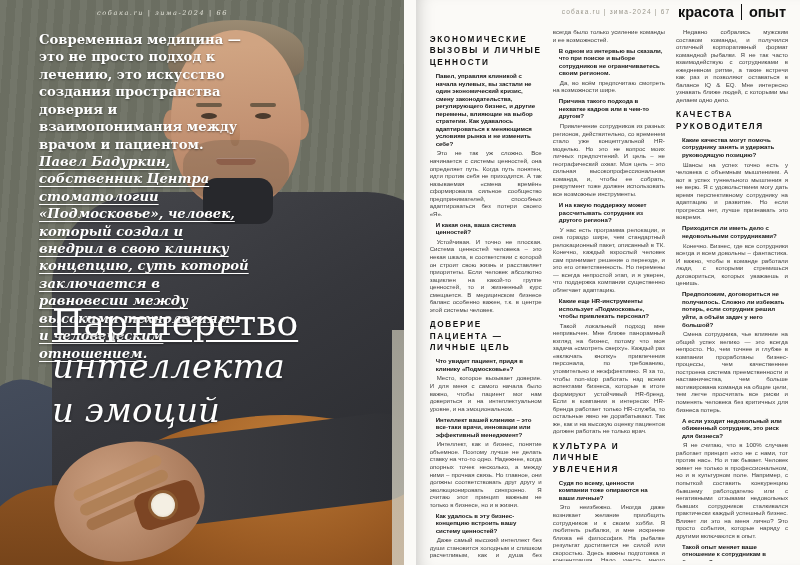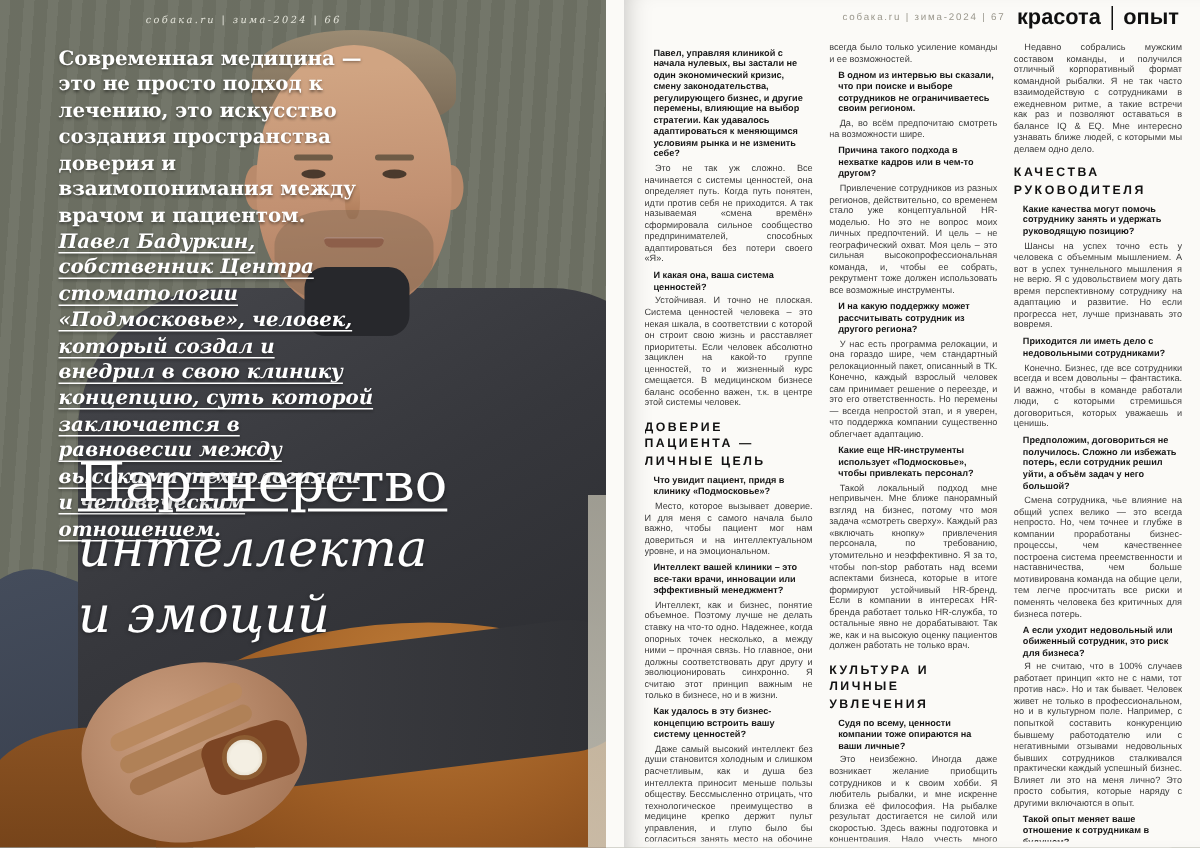--- a/index.html
+++ b/index.html
@@ -1,18 +1,18 @@
 <!DOCTYPE html>
 <html style="--accent-red: #b5413c;"><head>
 <meta charset="utf-8">
 <style>
   * { margin:0; padding:0; box-sizing:border-box; }
   html,body { width:800px; height:565px; overflow:hidden; background:#e8e6e0; }
   body { font-family:"Liberation Sans", sans-serif; }
-  .spread { width:800px; height:565px; display:flex; background:#fbfaf7;border-radius:21px; }
+  .spread { width:800px; height:565px; display:flex; background:#fbfaf7; }
 
   
   .page-left { position:relative; width:410px; height:565px; overflow:hidden;
     background:
       radial-gradient(circle at 78% 15%, rgba(200,205,188,0.50), transparent 42%),
       radial-gradient(circle at 8% 60%, rgba(30,34,28,0.55), transparent 60%),
       radial-gradient(circle at 95% 55%, rgba(35,38,32,0.45), transparent 50%),
       linear-gradient(160deg, #7d8071 0%, #71746六 45%, #5e6156 100%);
     background-color:#6f7265; }
   .photo-texture { position:absolute; inset:0;
@@ -133,20 +133,21 @@
   <div class="page-right">
     <div class="rp-meta">собака.ru | зима-2024 | 67</div>
     <div class="rp-section">
       <span>красота</span>
       <span class="bar"></span>
       <span>опыт</span>
     </div>
 
     <div class="columns">
       <div class="col">
+          <h3 class="heading">ЭКОНОМИЧЕСКИЕ ВЫЗОВЫ И ЛИЧНЫЕ ЦЕННОСТИ</h3>
           <p class="question">Павел, управляя клиникой с начала нулевых, вы застали не один экономический кризис, смену законодательства, регулирующего бизнес, и другие перемены, влияющие на выбор стратегии. Как удавалось адаптироваться к меняющимся условиям рынка и не изменить себе?</p>
           <p class="answer">Это не так уж сложно. Все начинается с системы ценностей, она определяет путь. Когда путь понятен, идти против себя не приходится. А так называемая «смена времён» сформировала сильное сообщество предпринимателей, способных адаптироваться без потери своего «Я».</p>
           <p class="question">И какая она, ваша система ценностей?</p>
           <p class="answer">Устойчивая. И точно не плоская. Система ценностей человека – это некая шкала, в соответствии с которой он строит свою жизнь и расставляет приоритеты. Если человек абсолютно зациклен на какой-то группе ценностей, то и жизненный курс смещается. В медицинском бизнесе баланс особенно важен, т.к. в центре этой системы человек.</p>
           <h3 class="heading">ДОВЕРИЕ ПАЦИЕНТА — ЛИЧНЫЕ ЦЕЛЬ</h3>
           <p class="question">Что увидит пациент, придя в клинику «Подмосковье»?</p>
           <p class="answer">Место, которое вызывает доверие. И для меня с самого начала было важно, чтобы пациент мог нам довериться и на интеллектуальном уровне, и на эмоциональном.</p>
           <p class="question">Интеллект вашей клиники – это все-таки врачи, инновации или эффективный менеджмент?</p>
           <p class="answer">Интеллект, как и бизнес, понятие объемное. Поэтому лучше не делать ставку на что-то одно. Надежнее, когда опорных точек несколько, а между ними – прочная связь. Но главное, они должны соответствовать друг другу и эволюционировать синхронно. Я считаю этот принцип важным не только в бизнесе, но и в жизни.</p>
           <p class="question">Как удалось в эту бизнес-концепцию встроить вашу систему ценностей?</p>

